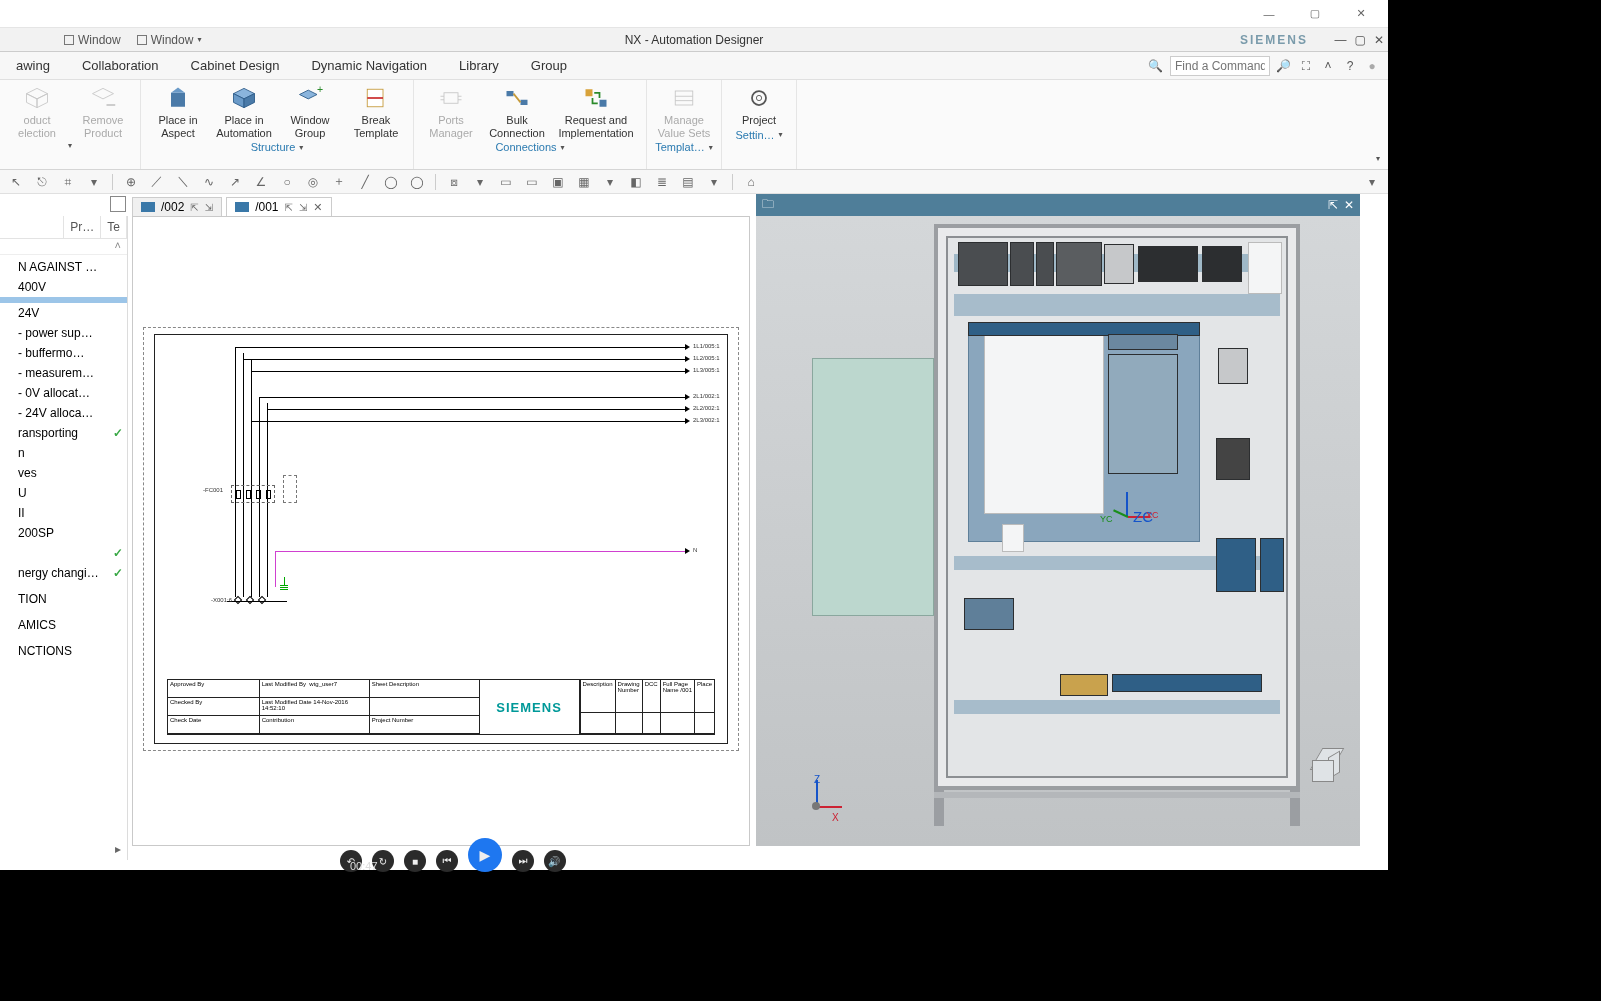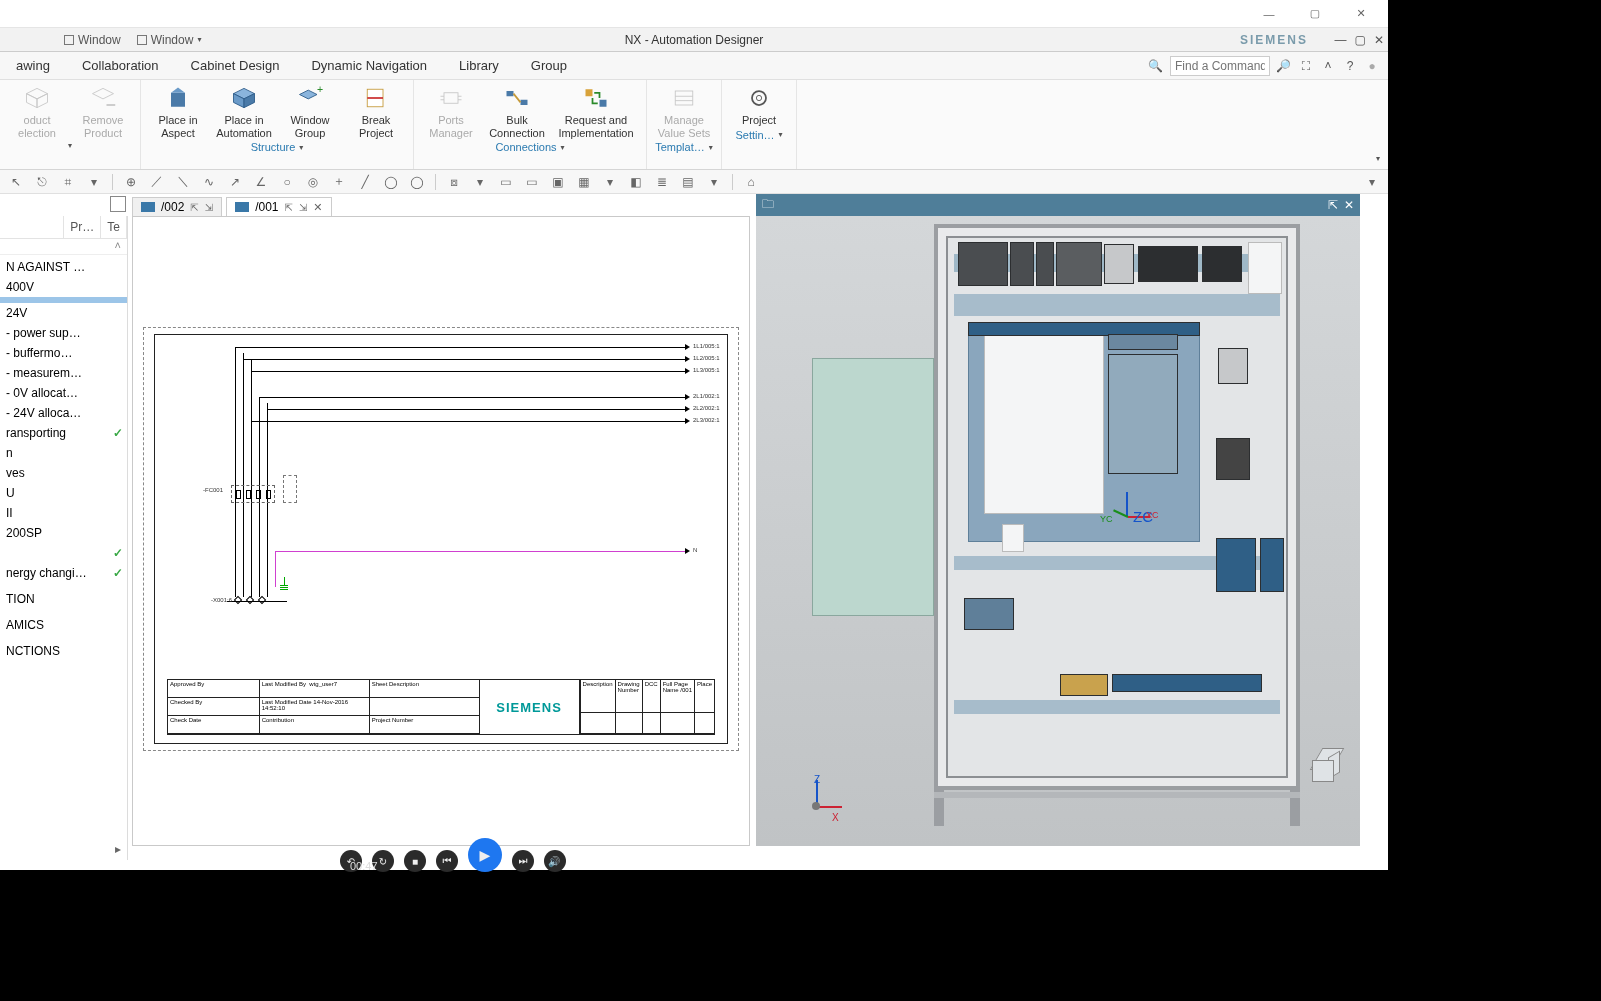--- a/index.html
+++ b/index.html
@@ -52,21 +52,21 @@
 .doctab { display:flex; align-items:center; gap:6px; padding:2px 8px; background:#f0f0f0; border:1px solid #ccc; border-bottom:none; margin-right:4px; }
 .doctab.active { background:#fff; }
 .doctab .x { font-size:11px; color:#666; }
 .doc-little-icon { width:14px; height:10px; background:#3a78a8; display:inline-block; }
 
 
 .navcol { position:absolute; left:0; top:216px; width:128px; bottom:10px; background:#fff; border-right:1px solid #dcdcdc; font-size:12px; overflow:hidden; }
 .navhead { display:flex; border-bottom:1px solid #e3e3e3; }
 .navhead div { padding:4px 6px; color:#555; border-right:1px solid #e3e3e3; }
 .navlist { padding-top:2px; }
-.navitem { padding:3px 4px 3px 6px; white-space:nowrap; overflow:hidden; text-overflow:ellipsis; display:flex; align-items:center; justify-content:space-between; }
+.navitem { padding:3px 4px 3px 18px; white-space:nowrap; overflow:hidden; text-overflow:ellipsis; display:flex; align-items:center; justify-content:space-between; }
 .navitem.sel { background:#9cc5e8; }
 .check { color:#39a845; font-weight:bold; }
 .nav-footer-arrow { position:absolute; bottom:4px; right:6px; color:#666; font-size:12px; }
 .list-tile-icon { position:absolute; top:196px; left:110px; width:16px; height:16px; border:1px solid #888; }
 
 
 .draw-pane { position:absolute; left:132px; top:216px; width:618px; height:630px; background:#fff; border:1px solid #c9c9c9; }
 .sheet-outer { position:absolute; left:10px; top:110px; width:596px; height:424px; border:1px dashed #888; }
 .sheet-inner { position:absolute; left:10px; top:6px; right:10px; bottom:6px; border:1px solid #222; }
 .tb-block { position:absolute; left:12px; bottom:8px; right:12px; height:56px; border:1px solid #222; display:flex; font-size:6px; }
@@ -249,21 +249,21 @@
 Group</span>
         </div>
         <div class="rbtn">
           <div class="ic">
               <svg class="ic-svg" viewBox="0 0 32 28">
                 <rect x="6" y="4" width="18" height="20" fill="#fff" stroke="#c59a3a"></rect>
                 <line x1="6" y1="14" x2="24" y2="14" stroke="#c33" stroke-width="2"></line>
               </svg>
             </div>
           <span style="white-space:pre-line">Break
-Project</span>
+Template</span>
         </div>
       </div>
       <div class="rgroup-label">
           <span>Structure</span> 
           <span class="drop-caret">▾</span>
         </div>
     </div>
 
     <div class="rgroup">
       <div class="rgroup-row">

